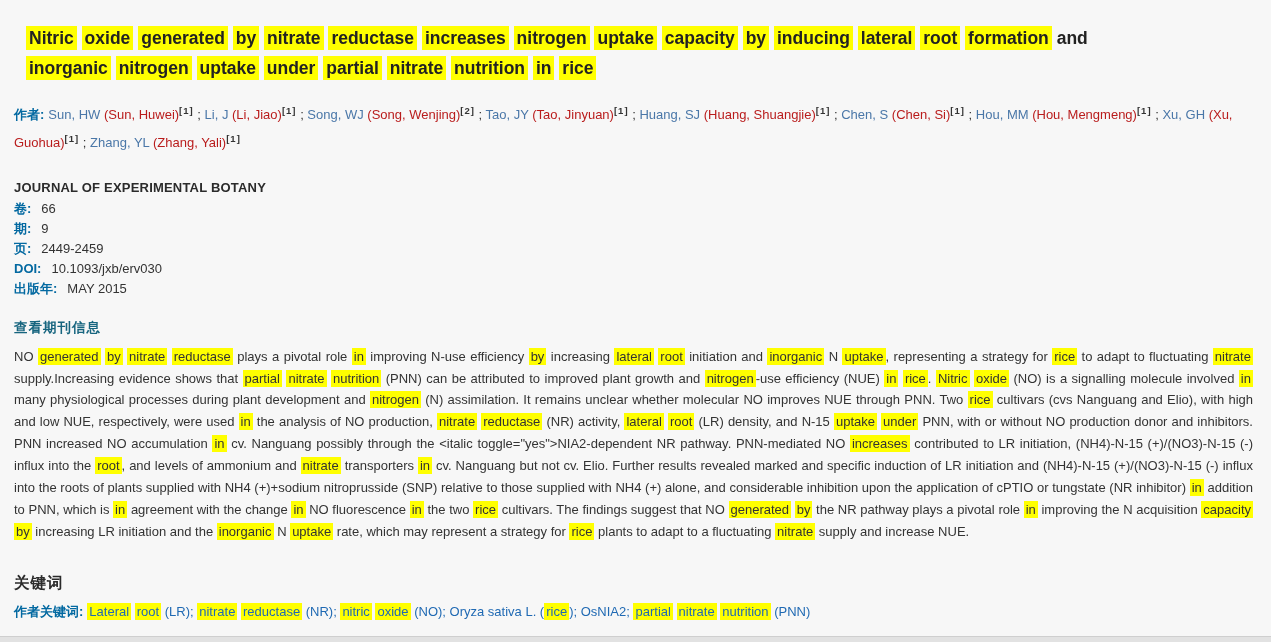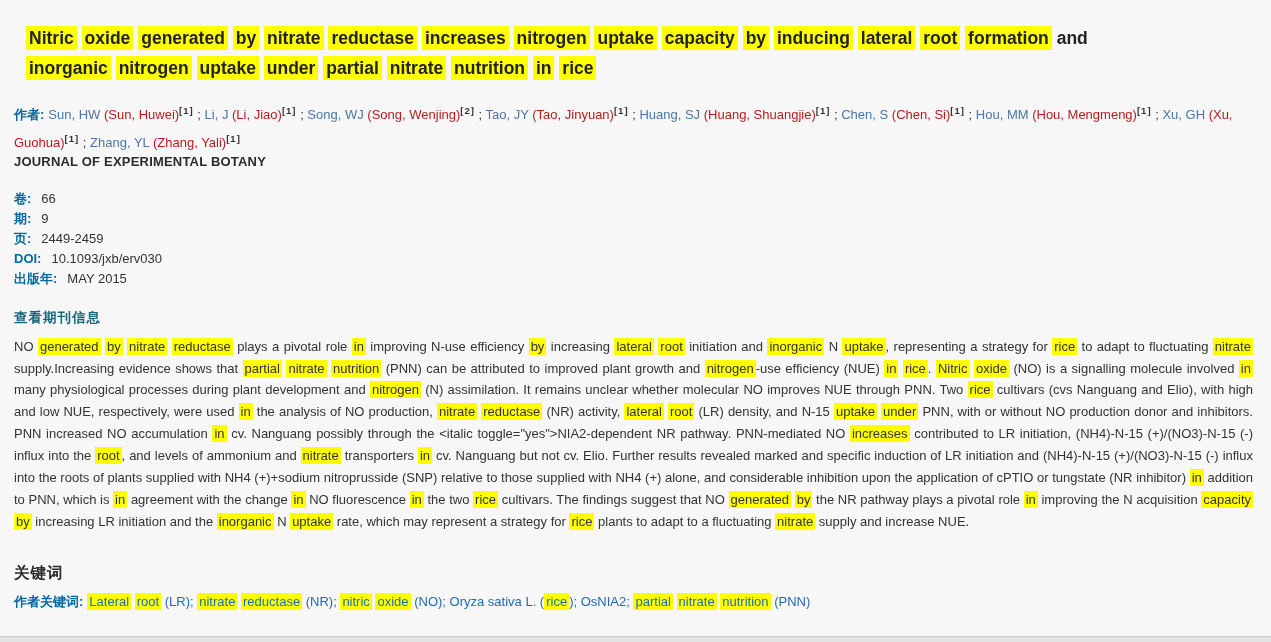--- a/index.html
+++ b/index.html
@@ -31,26 +31,27 @@
     font-size: 13px;
     line-height: 23px;
     max-width: 1252px;
   }
   .label { font-weight: bold; color: #0369a1; margin-right: 4px; }
   .author-link { color: #4a77a8; text-decoration: none; cursor: pointer; }
   .author-full { color: #b91c1c; }
   sup.aff { font-weight: bold; font-size: 9.5px; color: #333; letter-spacing: 1px; }
 
   .journal-name {
+    margin-top: 26px;
     font-size: 13px;
     font-weight: bold;
     color: #2b2b2b;
     letter-spacing: 0.2px;
   }
-  .journal-fields { margin-top: 20px; }
+  .journal-fields { margin-top: 4px; }
   .field-row { font-size: 13px; line-height: 20px; }
   .field-value { margin-left: 6px; }
 
   .view-journal {
     display: inline-block;
     margin-top: 20px;
     color: #17657f;
     font-weight: bold;
     font-size: 13.5px;
     text-decoration: none;

